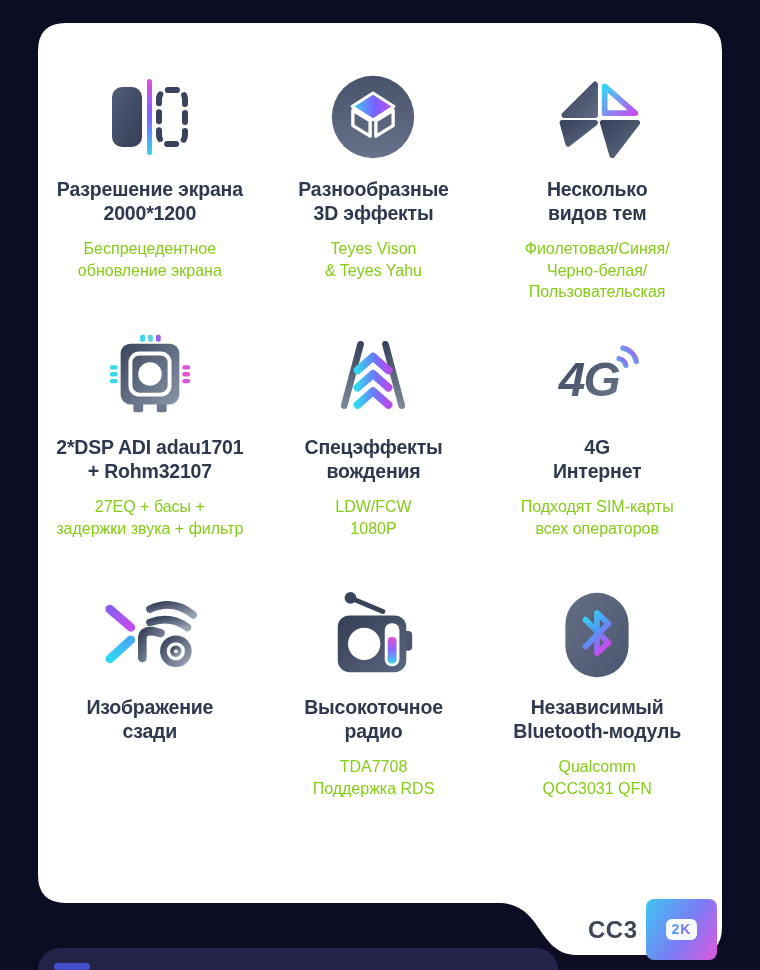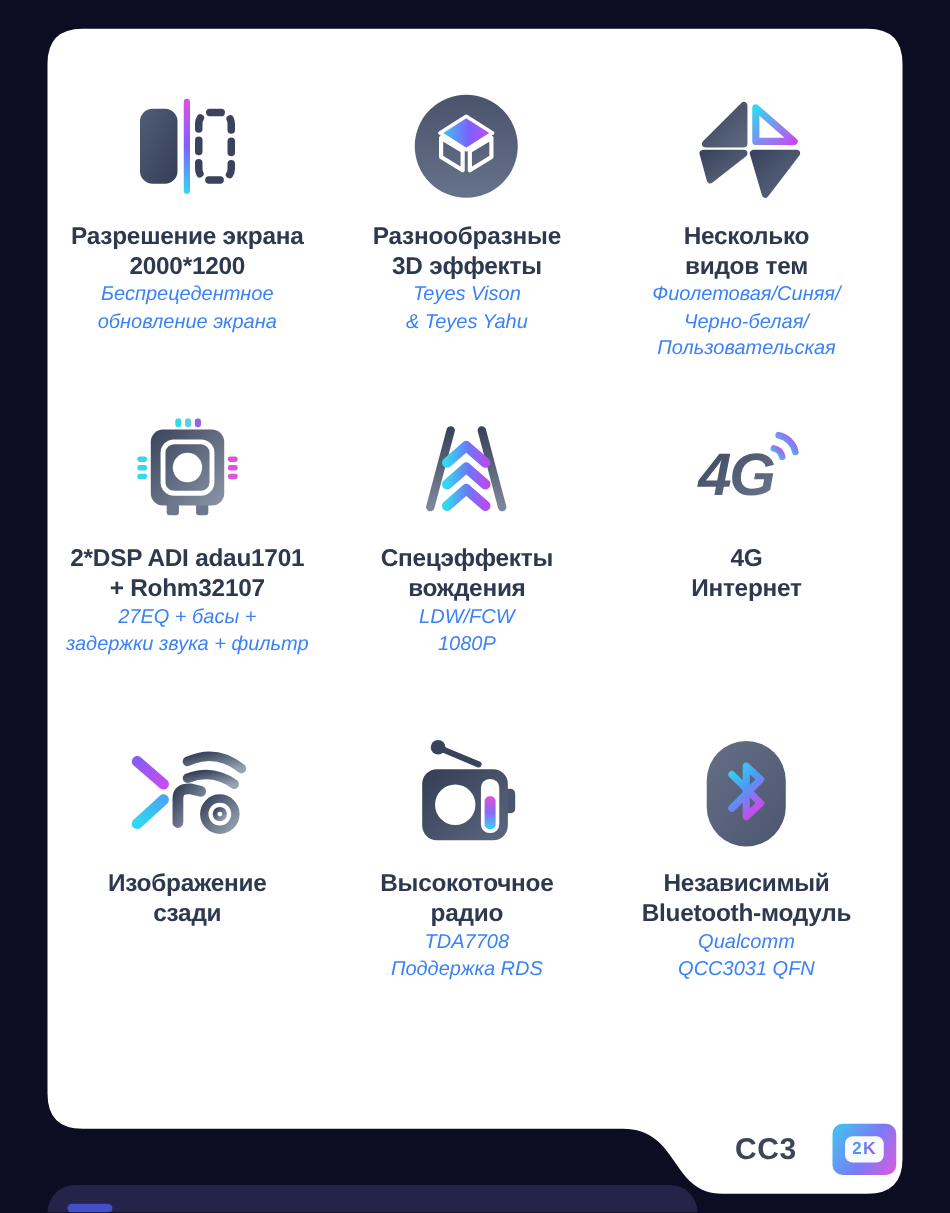--- a/index.html
+++ b/index.html
@@ -24,34 +24,34 @@
     grid-template-rows:258px 260px auto;
     padding-top:48px;box-sizing:border-box;
   }
   .feature{text-align:center;padding:0 6px;}
   .icon-box{height:92px;display:flex;align-items:center;justify-content:center;margin-bottom:14px;}
   .f-title{
     font-size:19.5px;font-weight:bold;color:#2e3950;
     line-height:24px;white-space:pre-line;letter-spacing:-.2px;
   }
   .f-sub{
-    font-size:16px;color:#3b82f6;
-    line-height:21.5px;white-space:pre-line;font-style:italic;
+    margin-top:13px;font-size:16px;color:#84cc16;
+    line-height:21.5px;white-space:pre-line;
   }
   .logo{
     position:absolute;left:588px;top:899px;z-index:3;
     display:flex;align-items:center;gap:8px;
   }
   .logo-text{
     font-size:24px;font-weight:bold;color:#3d4557;letter-spacing:.5px;
     line-height:34px;
   }
   .badge{
     background:linear-gradient(120deg,#3fc6f2,#7b7bf5 55%,#e058dc);
-    padding:10px;border-radius:8px;display:inline-block;margin-left:20px;
+    padding:20px;border-radius:8px;display:inline-block;
   }
   .badge-inner{
     background:#f6fbff;border-radius:6px;padding:1px 6px 2px 6px;display:block;
   }
   .badge-text{
     font-size:14px;font-weight:bold;letter-spacing:1px;
     background:linear-gradient(100deg,#3fa8f0,#9a55f0);
     -webkit-background-clip:text;background-clip:text;color:transparent;
   }
 </style>
@@ -216,20 +216,22 @@
               <stop offset="1" stop-color="#b44df0"></stop>
           </linearGradient>
         </defs>
         <text x="8" y="70" font-family="Liberation Sans, sans-serif" font-size="50" font-weight="bold" font-style="italic" fill="url(#s6)" letter-spacing="-2">4G</text>
         <path d="M71 31 a9 9 0 0 1 7 7" fill="none" stroke="url(#a6)" stroke-width="5.5" stroke-linecap="round"></path>
         <path d="M75 20 a18 18 0 0 1 14 14" fill="none" stroke="url(#a6)" stroke-width="5.5" stroke-linecap="round"></path>
       </svg>
     </div>
     <div class="f-title">4G
 Интернет</div>
+    <div class="f-sub">Подходят SIM-карты
+всех операторов</div>
   </div>
 
   <div class="feature">
     <div class="icon-box">
       <svg width="106" height="92" viewBox="0 0 110 96">
         <defs>
           <linearGradient id="s7" x1="0" y1="0" x2="1" y2="1">
             <stop offset="0" stop-color="#39435c"></stop>
               <stop offset="1" stop-color="#98a2b2"></stop>
           </linearGradient>

